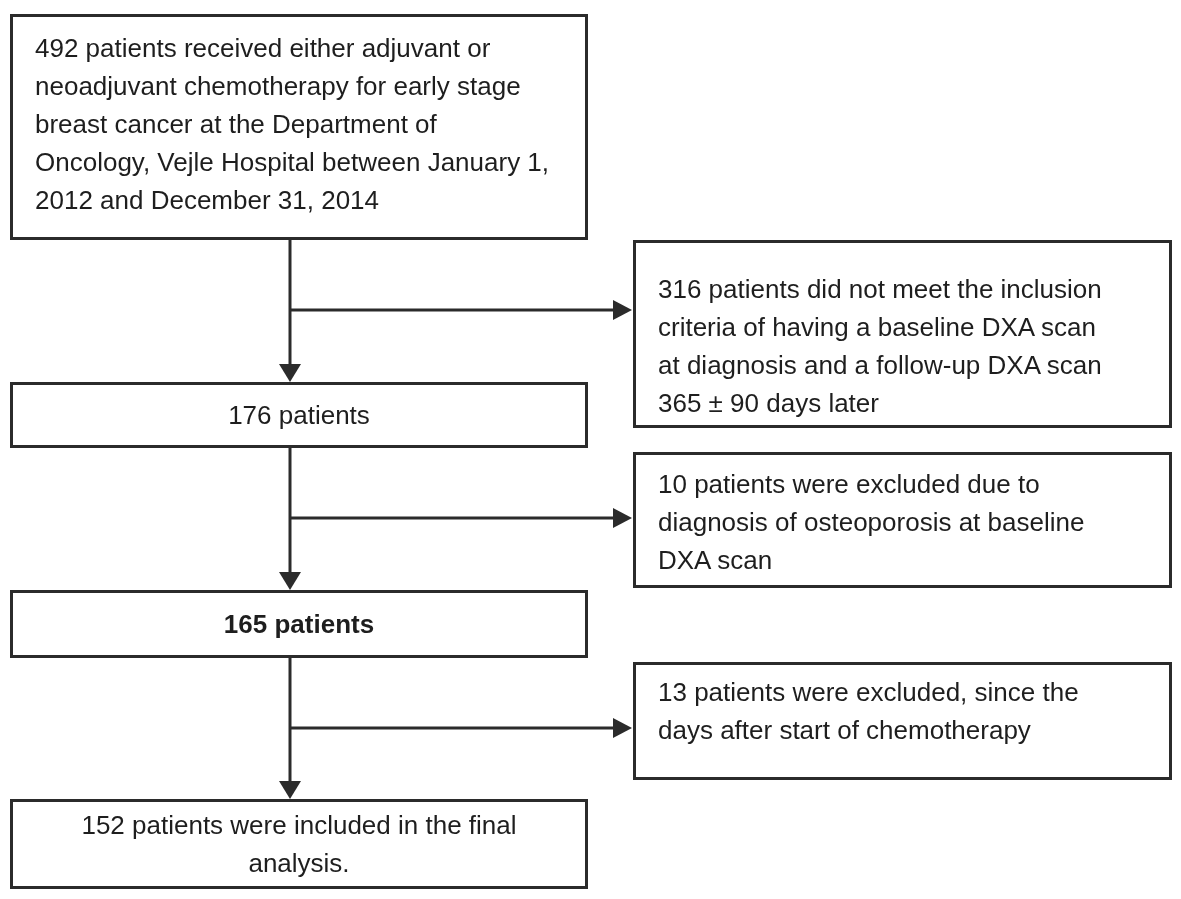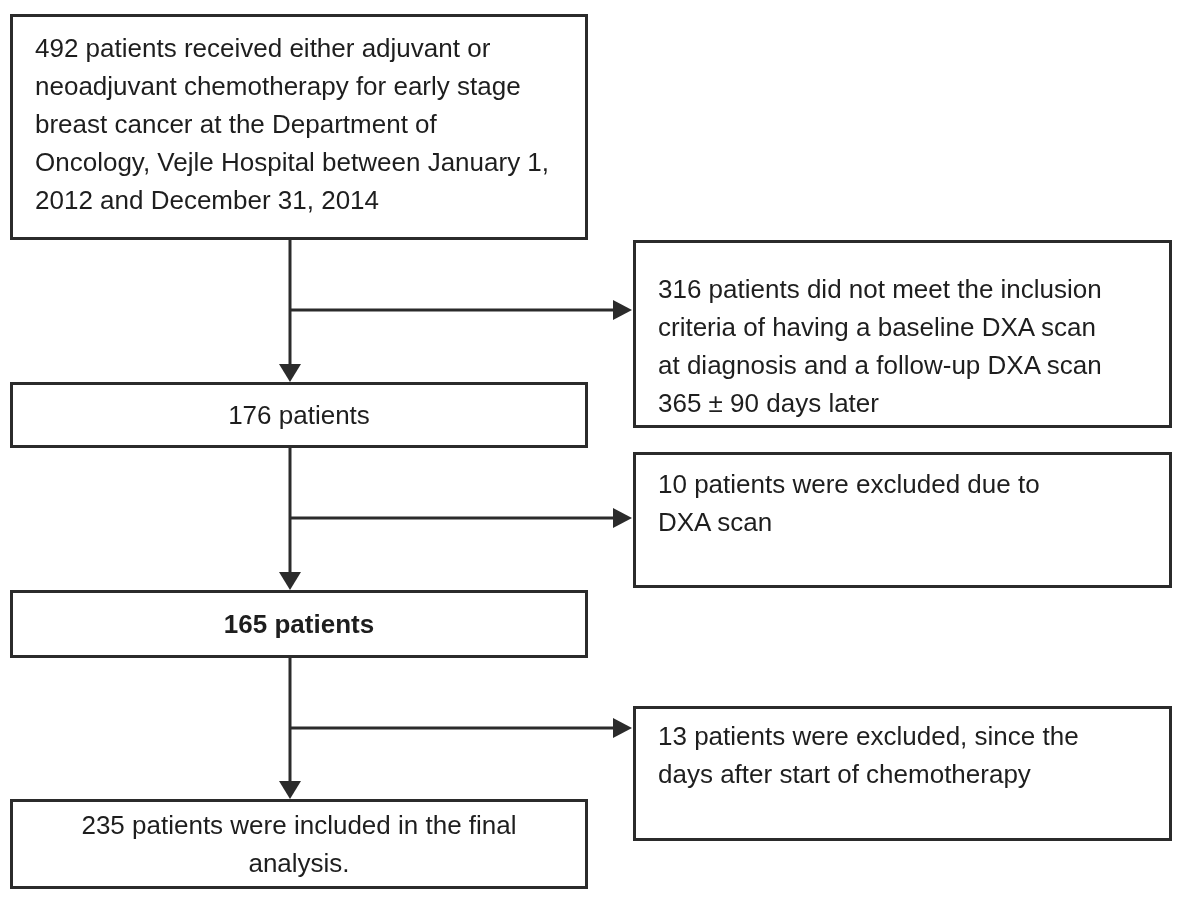--- a/index.html
+++ b/index.html
@@ -32,21 +32,21 @@
     align-items: center;
     justify-content: center;
     text-align: center;
   }
   #box-enrolled     { left: 10px;  top: 14px;  width: 578px; height: 226px; }
   #box-cohort-176   { left: 10px;  top: 382px; width: 578px; height: 66px;  }
   #box-cohort-165   { left: 10px;  top: 590px; width: 578px; height: 68px; font-weight: bold;  }
   #box-final-152    { left: 10px;  top: 799px; width: 578px; height: 90px;  }
   #box-excluded-316 { left: 633px; top: 240px; width: 539px; height: 188px; padding-top: 27px; }
   #box-excluded-11  { left: 633px; top: 452px; width: 539px; height: 136px; padding-top: 10px; }
-  #box-excluded-13  { left: 633px; top: 662px; width: 539px; height: 135px; padding-top: 8px; margin-top: 44px; }
+  #box-excluded-13  { left: 633px; top: 662px; width: 539px; height: 118px; padding-top: 8px; }
   svg.connectors {
     position: absolute;
     left: 0; top: 0;
     width: 1181px;
     height: 899px;
     pointer-events: none;
   }
   svg.connectors line {
     stroke: var(--line, #2b2b2b);
     stroke-width: 3;
@@ -87,33 +87,34 @@
 
   <div class="box center-box" id="box-cohort-176">
     <div class="ln">176 patients</div>
   </div>
 
   <div class="box center-box" id="box-cohort-165">
     <div class="ln">165 patients</div>
   </div>
 
   <div class="box center-box" id="box-final-152">
-    <div class="ln">235 patients were included in the final</div>
+    <div class="ln">152 patients were included in the final</div>
     <div class="ln">analysis.</div>
   </div>
 
   <div class="box pad-box" id="box-excluded-316">
     <div class="ln">316 patients did not meet the inclusion</div>
     <div class="ln">criteria of having a baseline DXA scan</div>
     <div class="ln">at diagnosis and a follow-up DXA scan</div>
     <div class="ln">365 ± 90 days later</div>
   </div>
 
   <div class="box pad-box" id="box-excluded-11">
     <div class="ln">10 patients were excluded due to</div>
+    <div class="ln">diagnosis of osteoporosis at baseline</div>
     <div class="ln">DXA scan</div>
   </div>
 
   <div class="box pad-box" id="box-excluded-13">
     <div class="ln">13 patients were excluded, since the</div>
     <div class="ln">days after start of chemotherapy</div>
   </div>
 
 </div>
 

